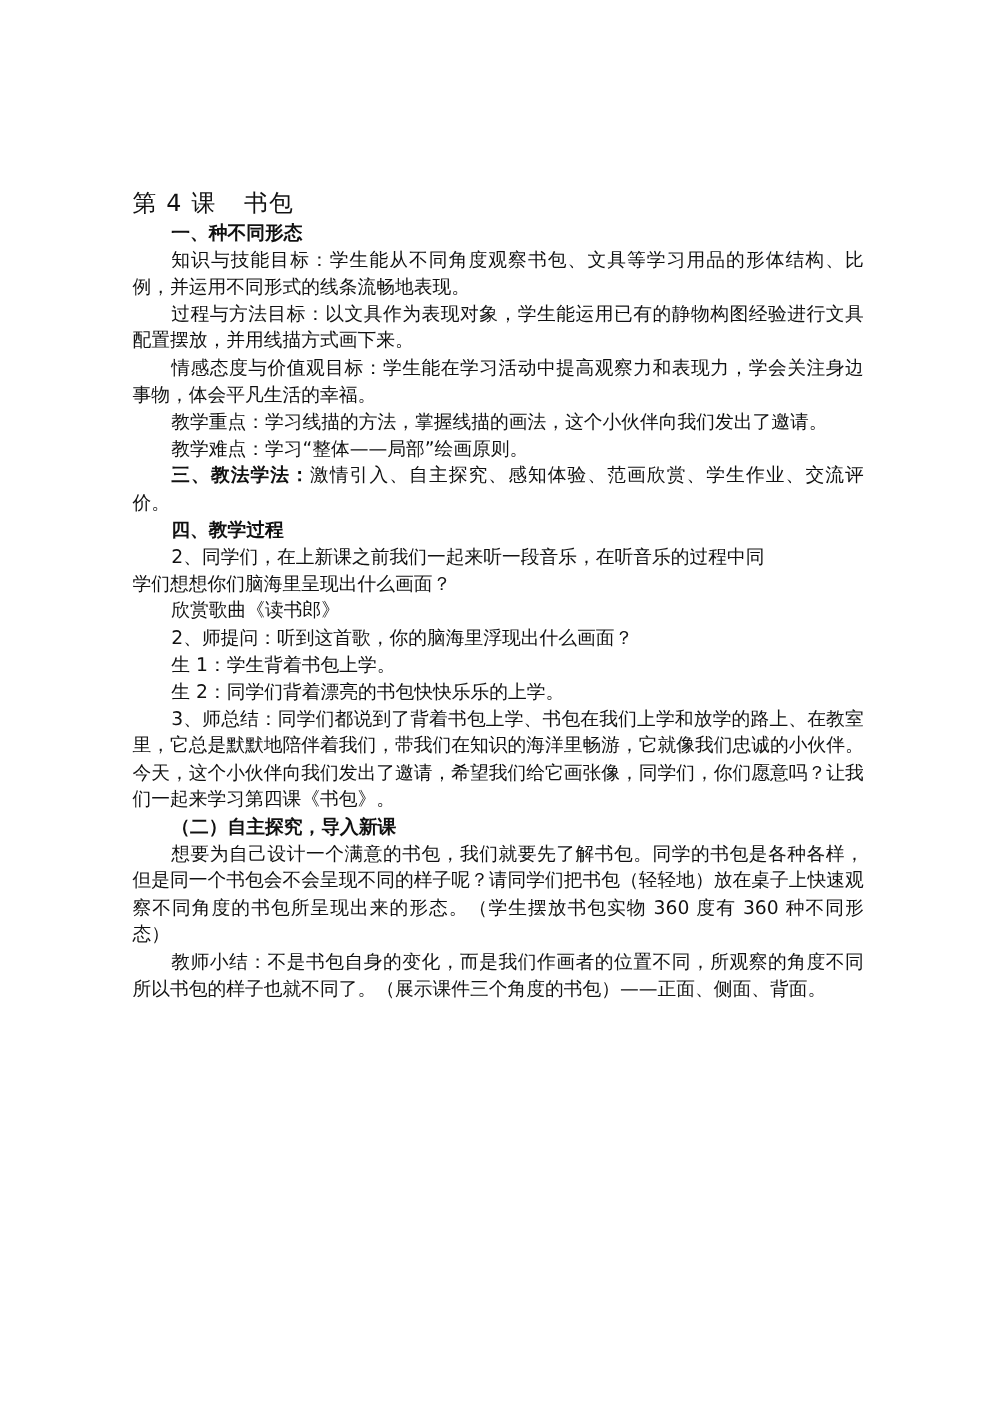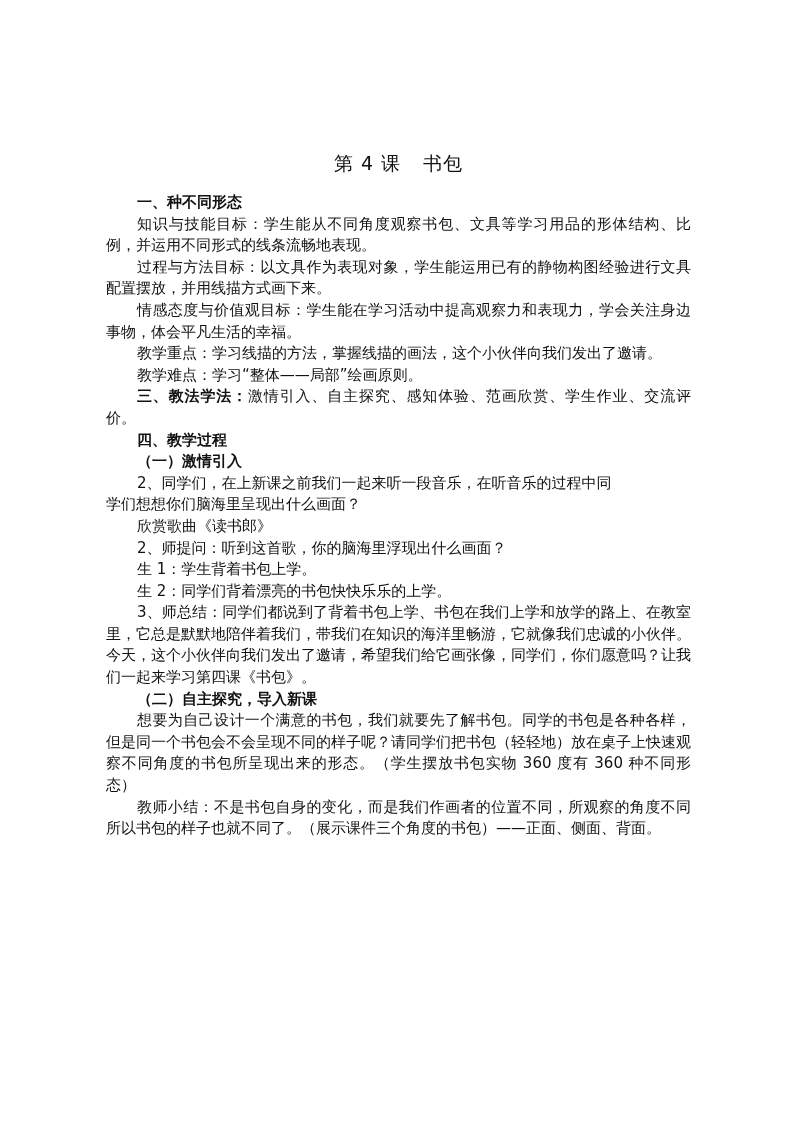--- a/index.html
+++ b/index.html
@@ -8,24 +8,23 @@
     position: absolute;
     left: 106px;
     top: 150px;
     width: 585px;
     font-family: "DejaVu Sans", "Liberation Sans", sans-serif;
     font-size: 15px;
     line-height: 21.6px;
     color: #111111;
   }
   .title {
-    text-align: center;
     font-size: 19px;
     line-height: 26px;
-    margin: 0 0 16px 0;
+    margin: 0 0 0 0;
     font-weight: normal;
     letter-spacing: 1px;
   }
   .title .gap { display: inline-block; width: 22px; }
   p { margin: 0; text-indent: 31px; text-align: justify; }
   .h { font-weight: bold; }
   .noindent { text-indent: 0; }
 </style>
 </head>
 <body>
@@ -39,21 +38,20 @@
   <p>知识与技能目标：学生能从不同角度观察书包、文具等学习用品的形体结构、比例，并运用不同形式的线条流畅地表现。</p>
   <p>过程与方法目标：以文具作为表现对象，学生能运用已有的静物构图经验进行文具配置摆放，并用线描方式画下来。</p>
   <p>情感态度与价值观目标：学生能在学习活动中提高观察力和表现力，学会关注身边事物，体会平凡生活的幸福。</p>
 
   <p>教学重点：学习线描的方法，掌握线描的画法，这个小伙伴向我们发出了邀请。</p>
   <p>教学难点：学习“整体——局部”绘画原则。</p>
 
   <p><span class="h">三、教法学法：</span><span>激情引入、自主探究、感知体验、范画欣赏、学生作业、交流评价。</span></p>
 
   <p class="h">四、教学过程</p>
-  <p class="h">（一）激情引入</p>
   <p>2、同学们，在上新课之前我们一起来听一段音乐，在听音乐的过程中同</p>
   <p class="noindent">学们想想你们脑海里呈现出什么画面？</p>
   <p>欣赏歌曲《读书郎》</p>
   <p>2、师提问：听到这首歌，你的脑海里浮现出什么画面？</p>
   <p>生 1：学生背着书包上学。</p>
   <p>生 2：同学们背着漂亮的书包快快乐乐的上学。</p>
   <p>3、师总结：同学们都说到了背着书包上学、书包在我们上学和放学的路上、在教室里，它总是默默地陪伴着我们，带我们在知识的海洋里畅游，它就像我们忠诚的小伙伴。今天，这个小伙伴向我们发出了邀请，希望我们给它画张像，同学们，你们愿意吗？让我们一起来学习第四课《书包》。</p>
 
   <p class="h">（二）自主探究，导入新课</p>
   <p>想要为自己设计一个满意的书包，我们就要先了解书包。同学的书包是各种各样，但是同一个书包会不会呈现不同的样子呢？请同学们把书包（轻轻地）放在桌子上快速观察不同角度的书包所呈现出来的形态。（学生摆放书包实物 360 度有 360 种不同形态）</p>

